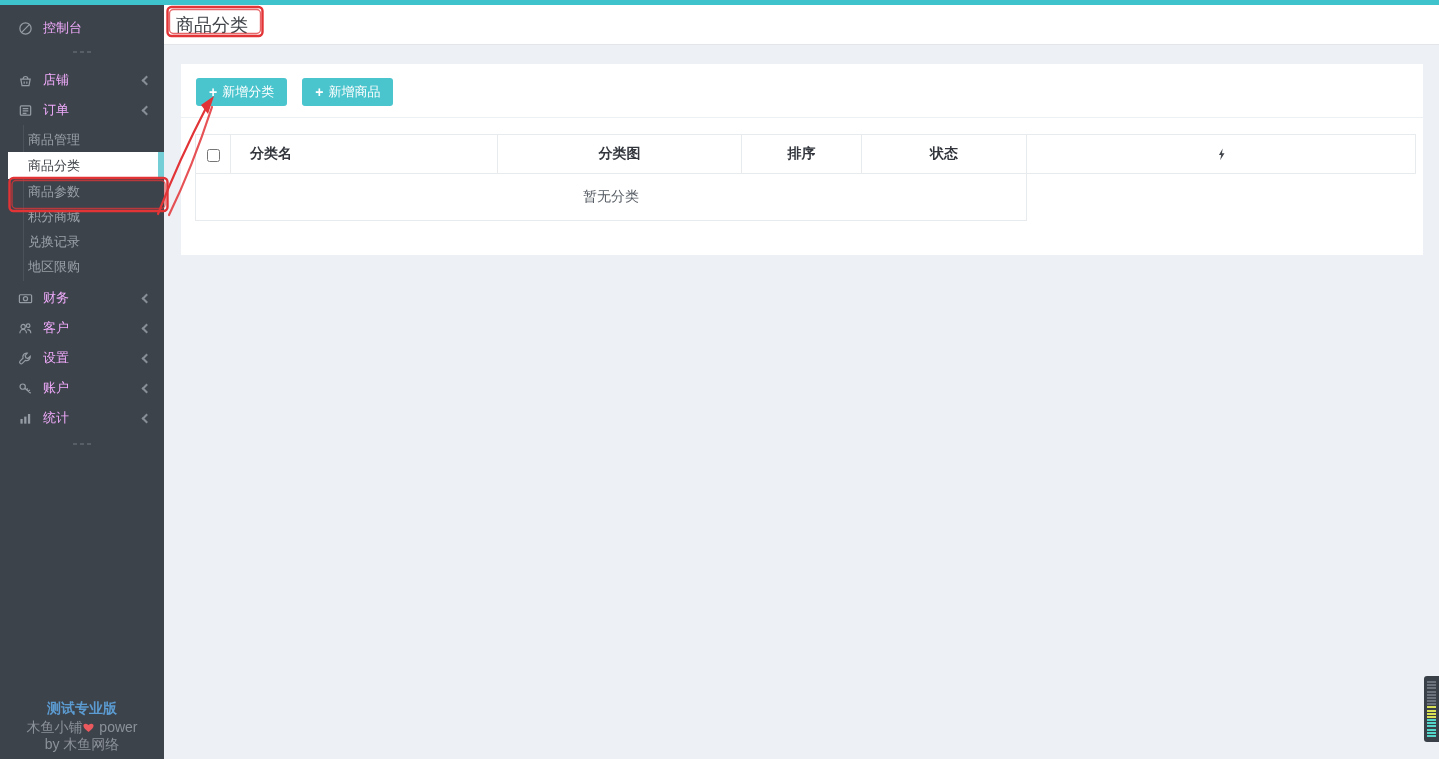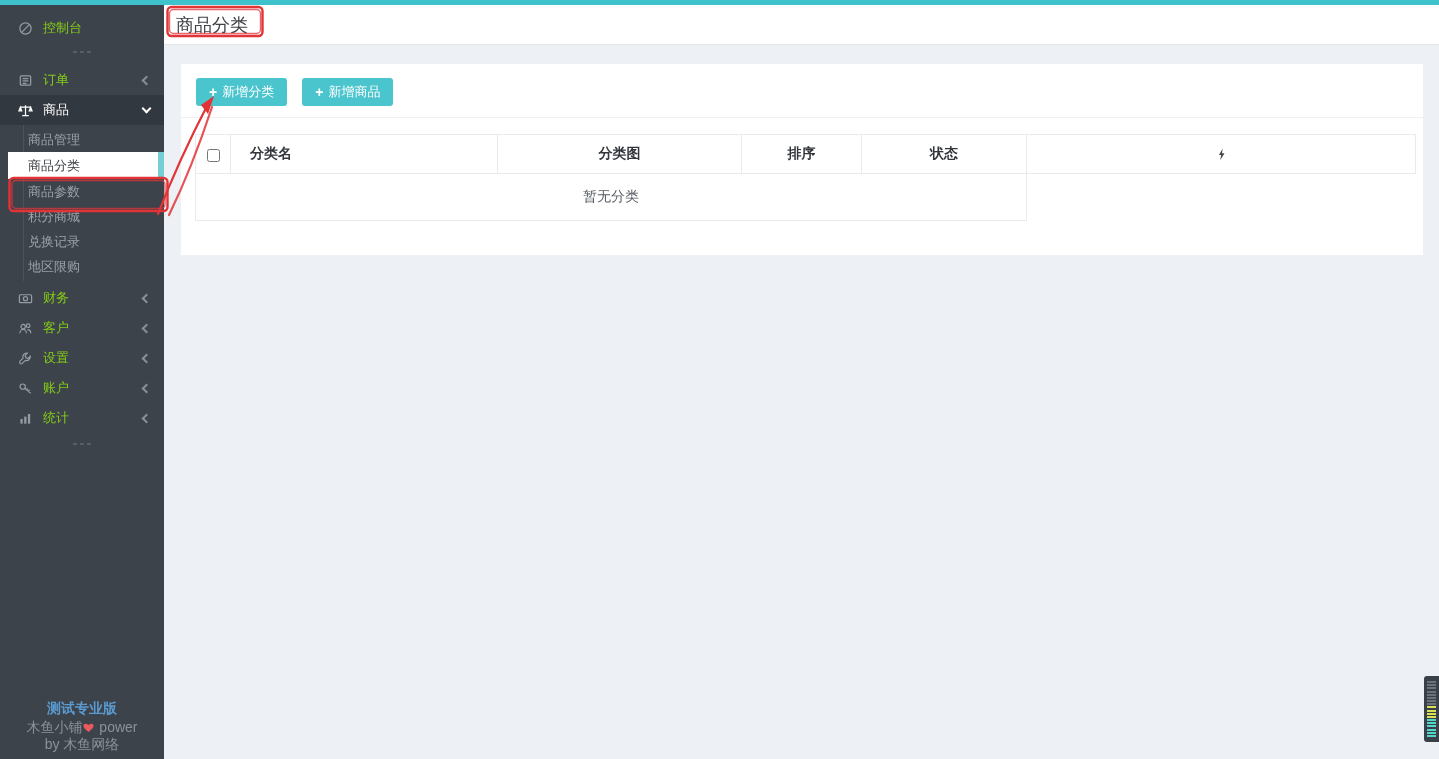--- a/index.html
+++ b/index.html
@@ -9,21 +9,21 @@
     font-family:"Liberation Sans","DejaVu Sans",sans-serif;
     background:#edf1f5;
   }
   
   .topbar { position:absolute; top:0; left:0; width:1439px; height:5px; background:#3ec2cb; z-index:30; }
 
   .app { display:flex; width:1439px; height:759px; padding-top:5px; }
 
   
   .sidebar { width:164px; flex:none; background:#3d434b; position:relative; color:#aab0b7; }
-  .side-item { height:30px; display:flex; align-items:center; padding:0 14px 0 18px; font-size:13px; color:#84cc16; cursor:pointer; }
+  .side-item { height:30px; display:flex; align-items:center; padding:0 14px 0 18px; font-size:13px; color:#f0abfc; cursor:pointer; }
   .side-item .icon { width:15px; height:15px; margin-right:10px; color:#959ca4; display:inline-flex; }
   .side-item .icon svg { width:15px; height:15px; }
   .side-item .lbl { flex:none; }
   .chev { margin-left:auto; width:7px; height:7px; border-left:2px solid #878e96; border-bottom:2px solid #878e96; flex:none; }
   .chev-left { transform:rotate(45deg); }
   .chev-down { transform:rotate(-45deg); margin-top:-3px; }
   .side-item.first { margin-top:8px; }
   .side-item.active-parent { background:#32383f; color:#ffffff; }
   .side-item.active-parent .icon { color:#ffffff; }
   .side-item.active-parent .chev { border-color:#ffffff; }
@@ -87,42 +87,43 @@
       </span>
       <span class="lbl">控制台</span>
     </div>
 
     <div class="dots">
         <i></i>
         <i></i>
         <i></i>
       </div>
 
+    <div class="side-item">
+      <span class="icon">
+        <svg viewBox="0 0 16 16" fill="none" stroke="currentColor" stroke-width="1.3">
+            <path d="M3 6.5 h10 l-1.3 7 h-7.4 z"></path>
+            <path d="M5.5 6.5 C5.5 2.8 10.5 2.8 10.5 6.5"></path>
+            <path d="M6.6 9 v2.5 M9.4 9 v2.5"></path>
+          </svg>
+      </span>
+      <span class="lbl">店铺</span>
+      <span class="chev chev-left"></span>
+    </div>
 
     <div class="side-item">
       <span class="icon">
         <svg viewBox="0 0 16 16" fill="none" stroke="currentColor" stroke-width="1.3">
             <rect x="2.5" y="3" width="11" height="10" rx="1"></rect>
             <path d="M5 6 h6 M5 8.5 h6 M5 11 h4"></path>
           </svg>
       </span>
       <span class="lbl">订单</span>
       <span class="chev chev-left"></span>
     </div>
 
-    <div class="side-item active-parent">
-      <span class="icon">
-        <svg viewBox="0 0 16 16" fill="none" stroke="currentColor" stroke-width="1.3">
-            <path d="M8 2.5 v11 M4.5 13.5 h7 M2.5 4.5 h11"></path>
-            <path d="M2.5 4.5 L1 8.5 h3 Z M13.5 4.5 L12 8.5 h3 Z"></path>
-          </svg>
-      </span>
-      <span class="lbl">商品</span>
-      <span class="chev chev-down"></span>
-    </div>
 
     <div class="submenu">
       <div class="submenu-item">商品管理</div>
       <div class="submenu-item active">商品分类</div>
       <div class="submenu-item">商品参数</div>
       <div class="submenu-item">积分商城</div>
       <div class="submenu-item">兑换记录</div>
       <div class="submenu-item">地区限购</div>
     </div>
 

